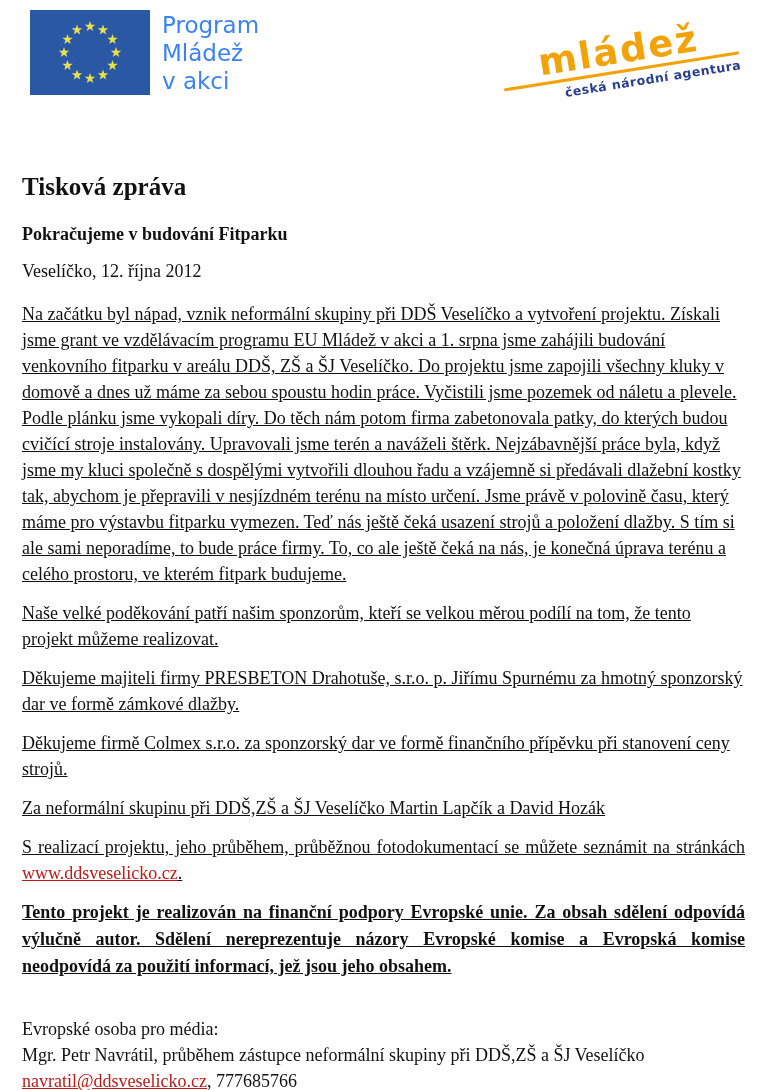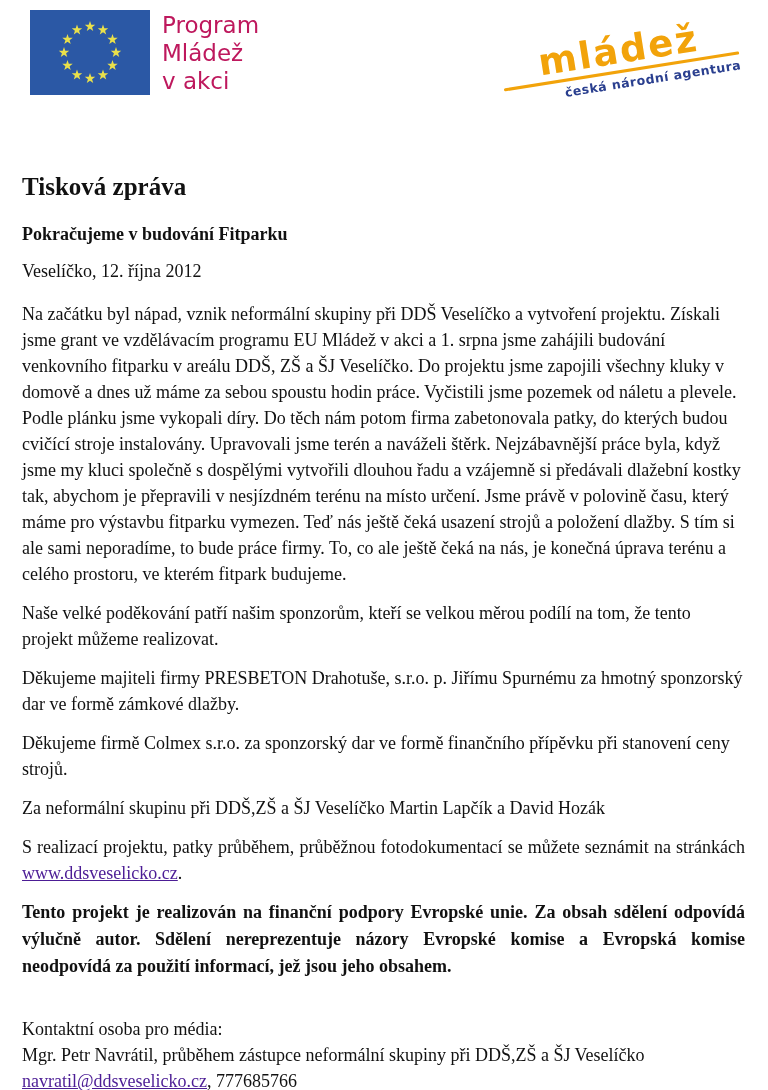--- a/index.html
+++ b/index.html
@@ -31,21 +31,21 @@
     display: flex;
     align-items: flex-start;
   }
   .eu-flag { display: block; }
   .eu-text {
     margin-left: 12px;
     padding-top: 1px;
     font-family: "DejaVu Sans", sans-serif;
     font-size: 23px;
     line-height: 28px;
-    color: #be185d;
+    color: #3b82f6;
   }
   .agency {
     position: absolute;
     right: 6px;
     top: 24px;
     width: 238px;
     transform: rotate(-9deg);
     transform-origin: center center;
   }
   .agency-title {
@@ -88,29 +88,30 @@
   }
   .dateline {
     margin: 13px 0 4px 0;
     font-size: 18px;
     line-height: 25px;
   }
   .body-text p {
     margin: 0 0 13px 0;
     font-size: 18px;
     line-height: 26px;
+    text-decoration: underline;
   }
   .body-text { margin-top: 17px; }
   .justified { text-align: justify; }
   .bold-par {
     font-weight: bold;
     line-height: 27px !important;
   }
   a.doc-link {
-    color: #4c1d95;
+    color: #b91c1c;
     text-decoration: underline;
     cursor: pointer;
   }
   .contact {
     margin-top: 36px;
     font-size: 18px;
     line-height: 26px;
   }
   .contact div { margin: 0; }
 </style>
@@ -159,24 +160,24 @@
   <h2 class="doc-subtitle">Pokračujeme v budování Fitparku</h2>
   <div class="dateline">Veselíčko, 12. října 2012</div>
 
   <div class="body-text">
     <p>Na začátku byl nápad, vznik neformální skupiny při DDŠ Veselíčko a vytvoření projektu. Získali jsme grant ve vzdělávacím programu EU Mládež v akci a 1. srpna jsme zahájili budování venkovního fitparku v areálu DDŠ, ZŠ a ŠJ Veselíčko. Do projektu jsme zapojili všechny kluky v domově a dnes už máme za sebou spoustu hodin práce. Vyčistili jsme pozemek od náletu a plevele. Podle plánku jsme vykopali díry. Do těch nám potom firma zabetonovala patky, do kterých budou cvičící stroje instalovány. Upravovali jsme terén a naváželi štěrk. Nejzábavnější práce byla, když jsme my kluci společně s dospělými vytvořili dlouhou řadu a vzájemně si předávali dlažební kostky tak, abychom je přepravili v&nbsp;nesjízdném terénu na místo určení. Jsme právě v polovině času, který máme pro výstavbu fitparku vymezen. Teď nás ještě čeká usazení strojů a položení dlažby. S tím si ale sami neporadíme, to bude práce firmy. To, co ale ještě čeká na nás, je konečná úprava terénu a celého prostoru, ve kterém fitpark budujeme.</p>
     <p>Naše velké poděkování patří našim sponzorům, kteří se velkou měrou podílí na tom, že tento projekt můžeme realizovat.</p>
     <p>Děkujeme majiteli firmy PRESBETON Drahotuše, s.r.o. p. Jiřímu Spurnému za hmotný sponzorský dar ve formě zámkové dlažby.</p>
     <p>Děkujeme firmě Colmex s.r.o. za sponzorský dar ve formě finančního přípěvku při stanovení ceny strojů.</p>
     <p>Za neformální skupinu při DDŠ,ZŠ a ŠJ Veselíčko Martin Lapčík a David Hozák</p>
 
-    <p class="justified"><span>S realizací projektu, patky průběhem, průběžnou fotodokumentací se můžete seznámit na stránkách </span><a class="doc-link">www.ddsveselicko.cz</a><span>.</span></p>
+    <p class="justified"><span>S realizací projektu, jeho průběhem, průběžnou fotodokumentací se můžete seznámit na stránkách </span><a class="doc-link">www.ddsveselicko.cz</a><span>.</span></p>
 
     <p class="justified bold-par">Tento projekt je realizován na finanční podpory Evropské unie. Za obsah sdělení odpovídá výlučně autor. Sdělení nereprezentuje názory Evropské komise a Evropská komise neodpovídá za použití informací, jež jsou jeho obsahem.</p>
   </div>
 
   <div class="contact">
-    <div>Kontaktní osoba pro média:</div>
+    <div>Evropské osoba pro média:</div>
     <div>Mgr. Petr Navrátil, průběhem zástupce neformální skupiny při DDŠ,ZŠ a ŠJ Veselíčko</div>
     <div><a class="doc-link">navratil@ddsveselicko.cz</a><span>, 777685766</span></div>
   </div>
 
 </div>
 
 </body></html>

